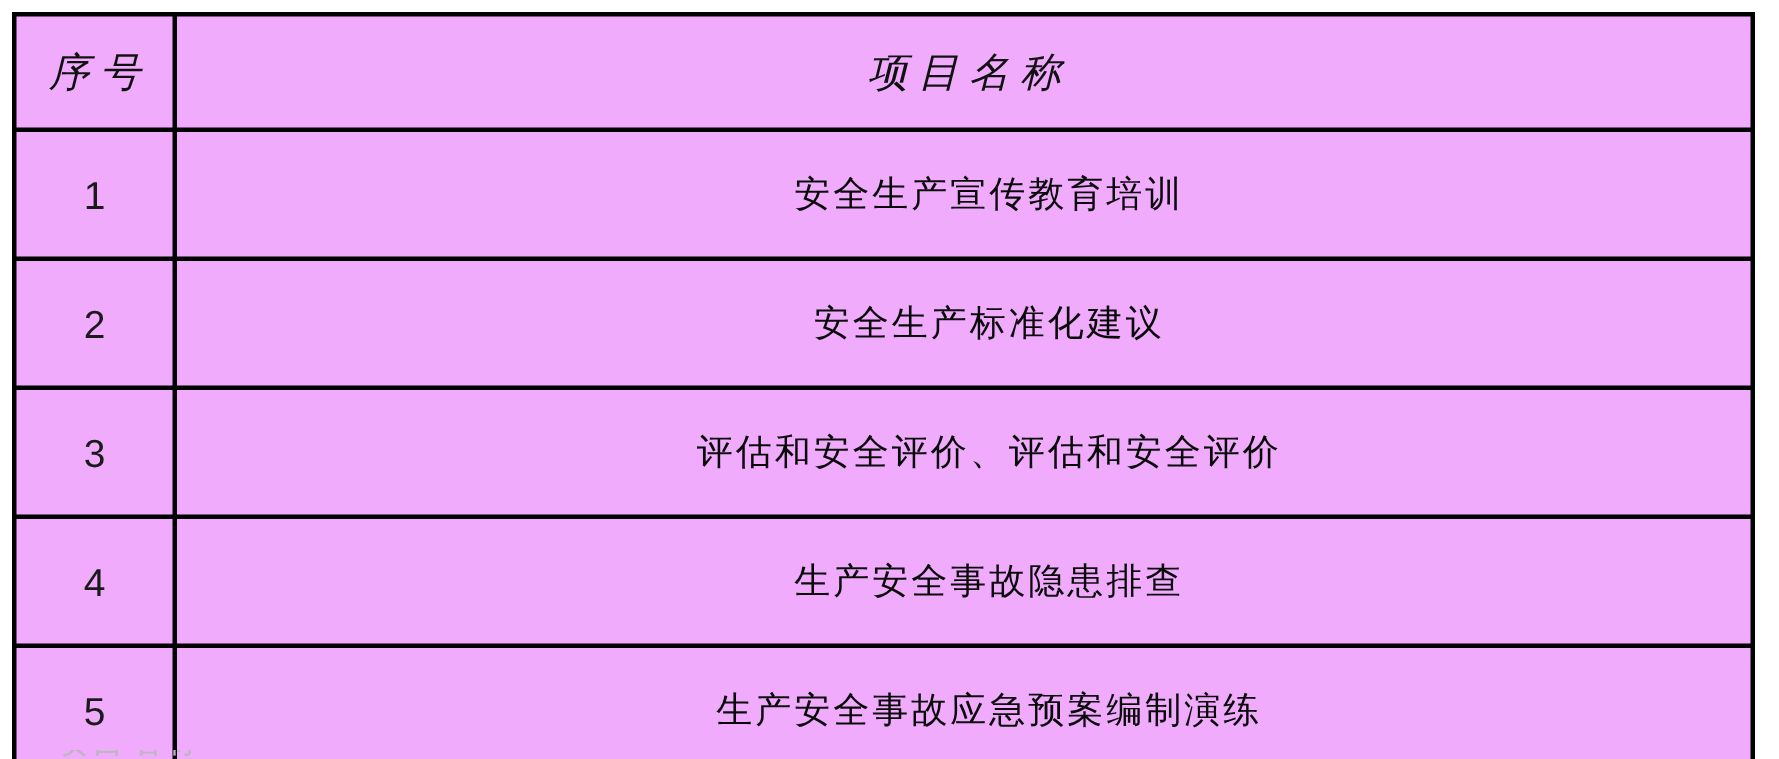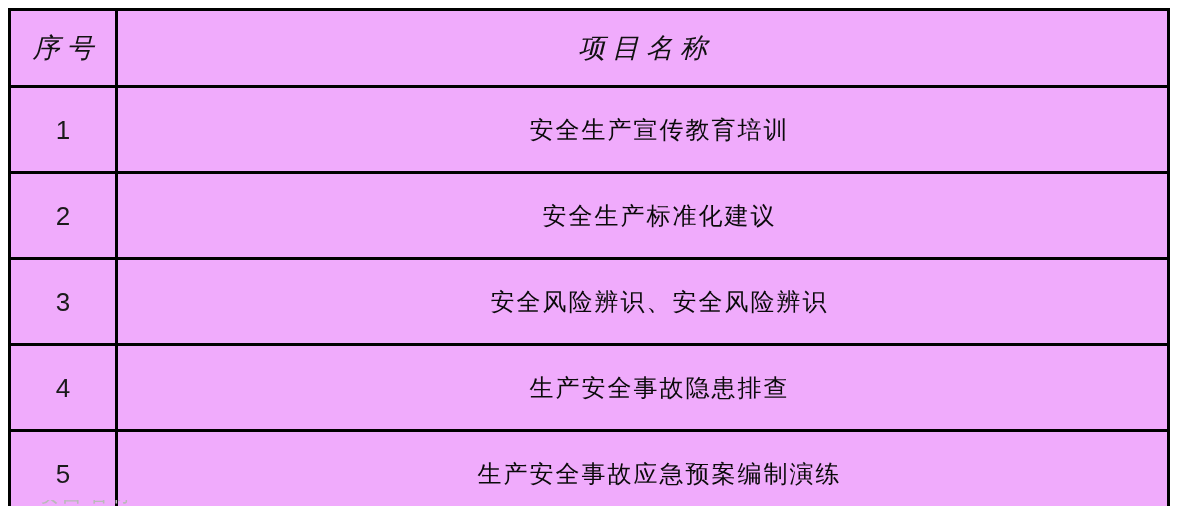--- a/index.html
+++ b/index.html
@@ -143,21 +143,21 @@
         <td>
           <span class="name-text">安全生产标准化建议</span>
         </td>
       </tr>
 
       <tr class="row-body">
         <td>
           <span class="idx-text">3</span>
         </td>
         <td>
-          <span class="name-text">安全风险辨识、安全风险辨识</span>
+          <span class="name-text">评估和安全评价、评估和安全评价</span>
         </td>
       </tr>
 
       <tr class="row-body">
         <td>
           <span class="idx-text">4</span>
         </td>
         <td>
           <span class="name-text">生产安全事故隐患排查</span>
         </td>

